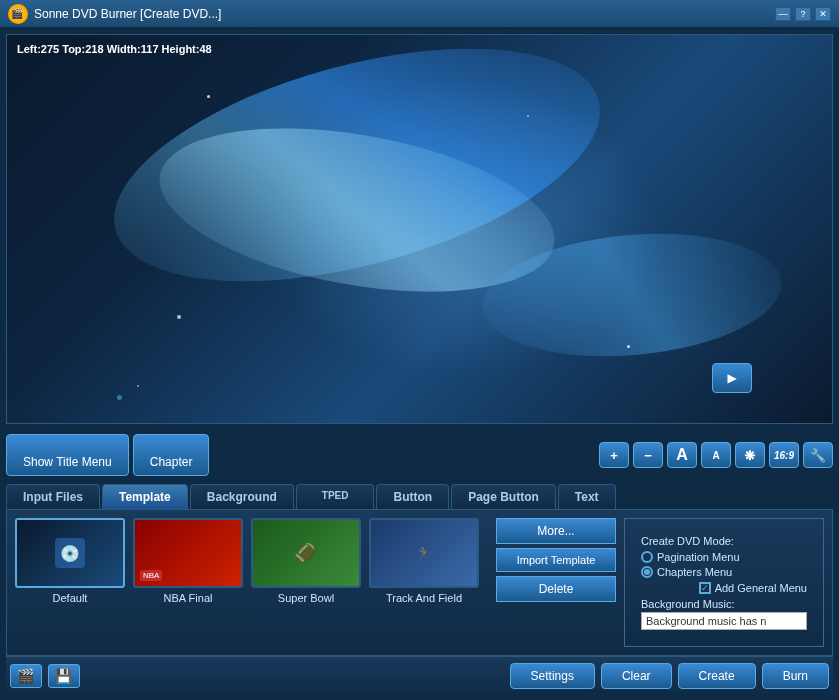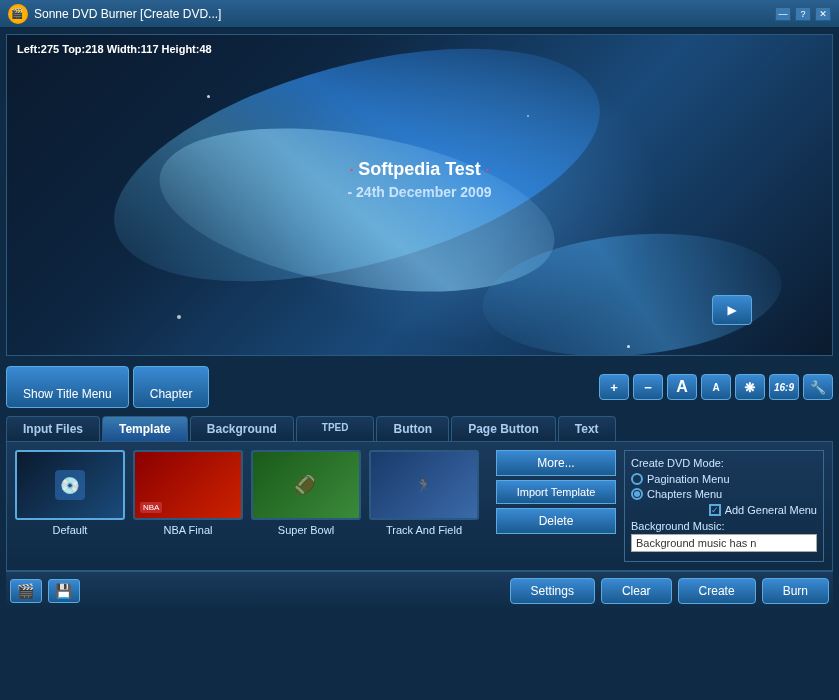--- a/index.html
+++ b/index.html
@@ -51,21 +51,21 @@
     
     #main-window {
       background: #0e2a45;
       height: 672px;
       padding: 6px;
     }
 
     
     #preview-area {
       background: linear-gradient(135deg, #0a1a2e 0%, #0d2540 30%, #1a4a7a 60%, #0a1a2e 100%);
-      height: 322px;
+      height: 390px;
       margin-bottom: 6px;
       position: relative;
       border: 1px solid #2a5a80;
       overflow: hidden;
     }
 
     
     #preview-area::before {
       content: '';
       position: absolute;
@@ -300,21 +300,21 @@
       padding: 5px 12px;
       font-size: 12px;
       cursor: pointer;
       text-align: center;
     }
 
     
     #dvd-mode-panel {
       background: transparent;
       border: 1px solid #3a6a90;
-      padding: 6px;
+      padding: 16px;
       width: 200px;
     }
     #dvd-mode-panel .panel-title {
       font-size: 11px;
       color: #cce5ff;
       margin-bottom: 4px;
     }
     .radio-item {
       display: flex;
       align-items: center;
@@ -436,28 +436,20 @@
 
     <div class="star" style="width:3px;height:3px;top:60px;left:200px;opacity:0.8"></div>
     <div class="star" style="width:2px;height:2px;top:80px;left:520px;opacity:0.6"></div>
     <div class="star" style="width:4px;height:4px;top:280px;left:170px;opacity:0.7"></div>
     <div class="star" style="width:3px;height:3px;top:310px;left:620px;opacity:0.8"></div>
     <div class="star" style="width:2px;height:2px;top:350px;left:130px;opacity:0.5"></div>
     <div class="star" style="width:5px;height:5px;top:360px;left:110px;opacity:0.6;background:rgba(100,200,255,0.8)"></div>
 
     <span id="coords-label">Left:275  Top:218  Width:117  Height:48</span>
 
-    <div id="preview-title">
-      <div class="title-main">
-        <span class="title-dot">•</span>
-        <span>Softpedia Test</span>
-        <span class="title-dot">•</span>
-      </div>
-      <div class="title-sub">- 24th December 2009</div>
-    </div>
 
     <div id="watermark">www.softpedia.com</div>
 
     <div id="play-btn"></div>
   </div>
 
   <div id="toolbar">
     <button class="toolbar-btn">Show Title Menu</button>
     <button class="toolbar-btn">Chapter</button>
     <div class="toolbar-spacer"></div>

